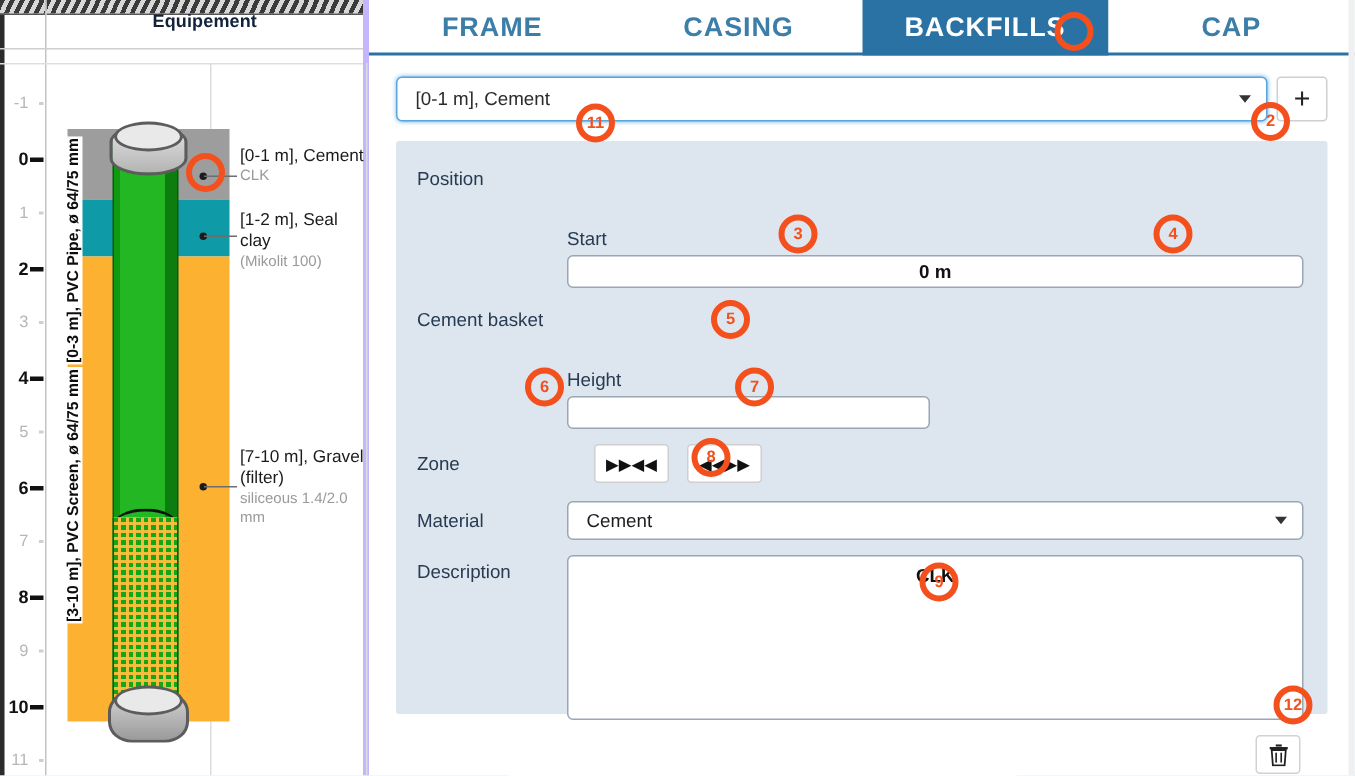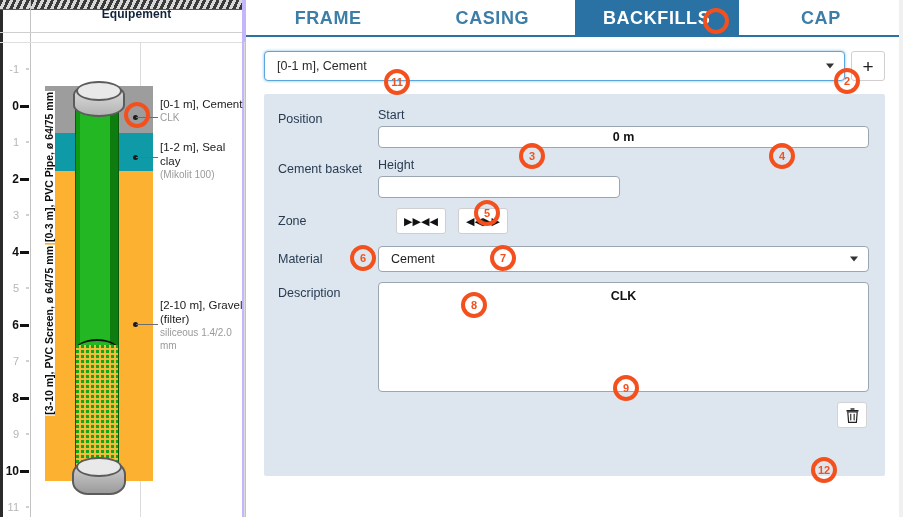--- a/index.html
+++ b/index.html
@@ -142,21 +142,21 @@
     width:100px;flex:0 0 100px;font-size:12.5px;color:#273b52;padding-top:4px;
   }
   .fcol{flex:1;}
   .sublabel{font-size:12.5px;color:#273b52;margin-bottom:4px;}
   .tinput{
     height:22px;border:1px solid #9aa6b2;border-radius:4px;background:#fff;
     display:flex;align-items:center;justify-content:center;
     font-size:12.5px;font-weight:bold;color:#111;box-sizing:border-box;
   }
   .two-col{display:flex;gap:8px;}
-  .two-col > div{flex:1;}
+  .two-col > div{flex:1;margin-top:44px;}
   .zone-btns{display:flex;gap:12px;padding-left:18px;}
   .zbtn{
     width:50px;height:26px;border:1px solid #cfcfcf;border-radius:3px;background:#fff;
     display:flex;align-items:center;justify-content:center;gap:3px;cursor:pointer;
     font-size:11px;color:#111;box-sizing:border-box;
   }
   .mat-select{
     height:26px;border:1px solid #9aa6b2;border-radius:4px;background:#fff;
     display:flex;align-items:center;padding:0 12px;position:relative;
     font-size:12.5px;color:#1d1d1d;box-sizing:border-box;
@@ -287,21 +287,21 @@
     <div class="leaddot" style="left:133px;top:155px;"></div>
     <div class="leader" style="left:136px;top:157px;width:22px;"></div>
     <div class="callout" style="top:140px;">
       <div class="t1">[1-2 m], Seal clay</div>
       <div class="t2">(Mikolit 100)</div>
     </div>
 
     <div class="leaddot" style="left:133px;top:322px;"></div>
     <div class="leader" style="left:136px;top:324px;width:22px;"></div>
     <div class="callout" style="top:298px;">
-      <div class="t1">[2-10 m], Gravel (filter)</div>
+      <div class="t1">[7-10 m], Gravel (filter)</div>
       <div class="t2">siliceous 1.4/2.0 mm</div>
     </div>
   </div>
 
   <div class="right">
     <div class="tabs" id="tabbar">
 
     <div class="tab">FRAME</div>
         <div class="tab">CASING</div>
         <div class="tab active">BACKFILLS</div>
@@ -401,14 +401,14 @@
     <div class="marker m-sm" style="left: 834px; top: 68px;">2</div>
     <div class="marker m-sm" style="left: 519px; top: 143px;">3</div>
     <div class="marker m-sm" style="left: 769px; top: 143px;">4</div>
     <div class="marker m-sm" style="left: 474px; top: 200px;">5</div>
     <div class="marker m-sm" style="left: 350px; top: 245px;">6</div>
     <div class="marker m-sm" style="left: 490px; top: 245px;">7</div>
     <div class="marker m-sm" style="left: 461px; top: 292px;">8</div>
     <div class="marker m-sm" style="left: 613px; top: 375px;">9</div>
     <div class="marker m-sm m-hollow" style="left: 124px; top: 102px;">10</div>
     <div class="marker m-sm" style="left: 384px; top: 69px;">11</div>
-    <div class="marker m-sm" style="left: 811px; top: 457px;">12</div>
+    <div class="marker m-sm" style="left: 849px; top: 457px;">12</div>
   </div>
 
 </body></html>

